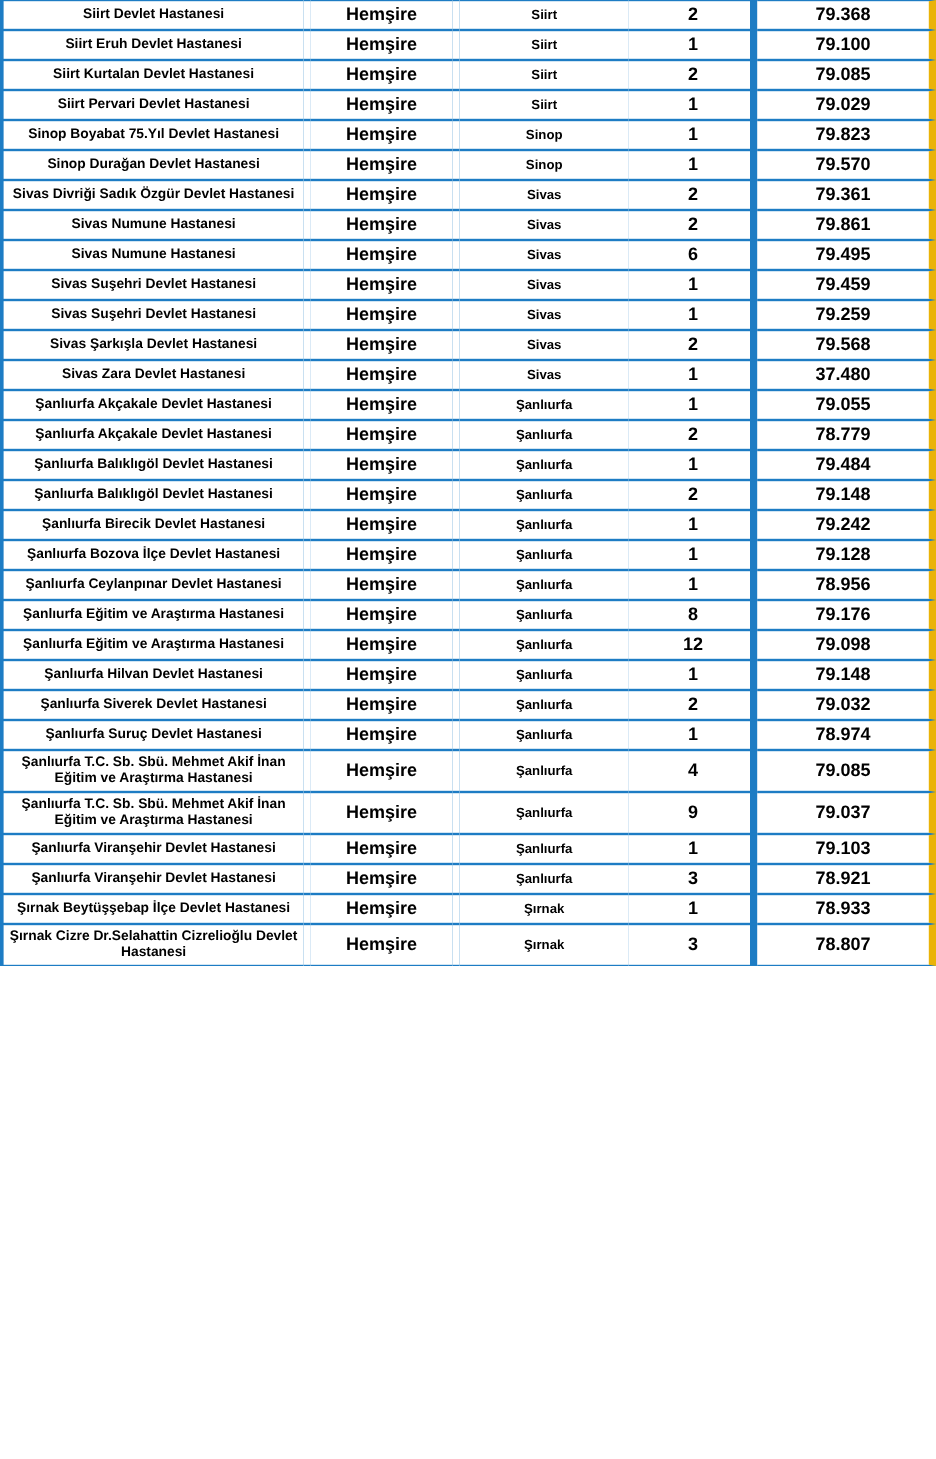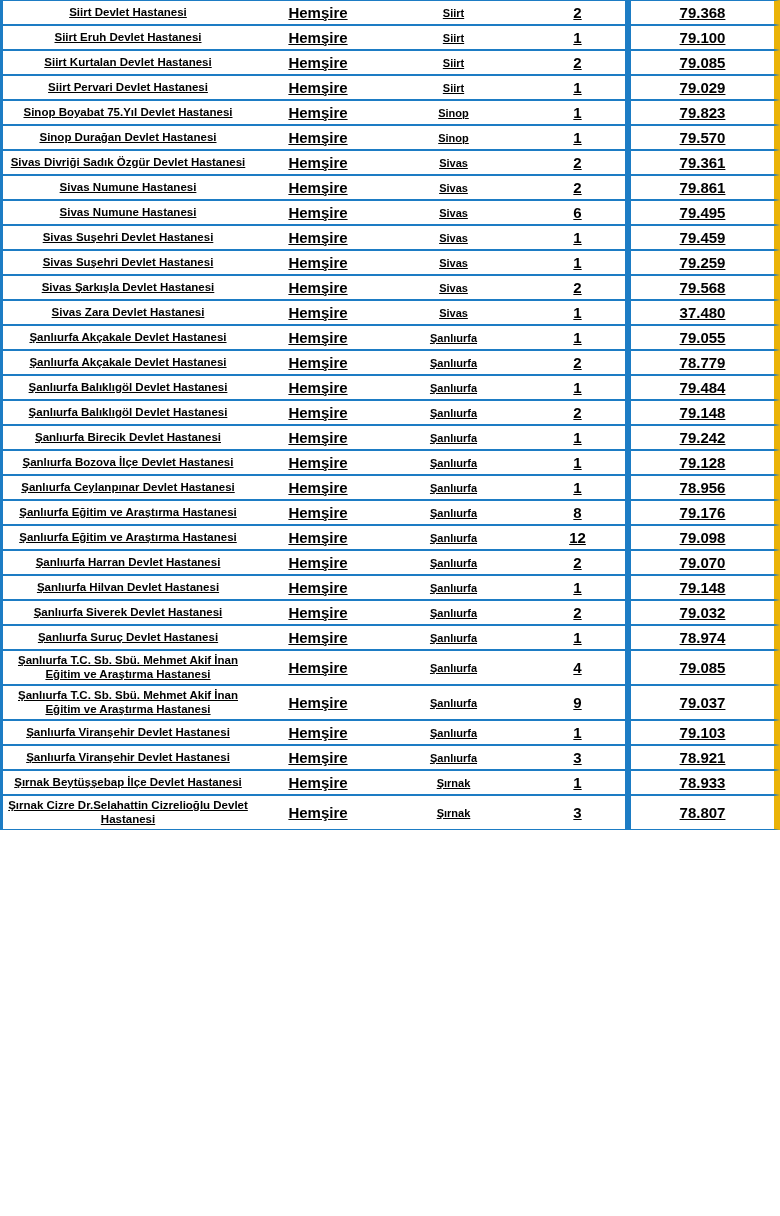--- a/index.html
+++ b/index.html
@@ -9,21 +9,20 @@
   }
   body {
     width: 780px;
     font-family: "Liberation Sans", sans-serif;
   }
   .sheet {
     width: 780px;
     background: #1d7cc4;
     padding: 0;
     box-sizing: border-box;
-    text-decoration: underline;
   }
   table.data-table {
     width: 780px;
     border-collapse: separate;
     border-spacing: 0;
     table-layout: fixed;
     background: #1d7cc4;
   }
   table.data-table td {
     background: #ffffff;
@@ -330,31 +329,20 @@
           <td class="vsep"></td>
           <td class="cell-title">Hemşire</td>
           <td class="vsep"></td>
           <td class="cell-city">Şanlıurfa</td>
           <td class="vsep"></td>
           <td class="cell-count">12</td>
           <td class="vsep blue"></td>
           <td class="cell-score">79.098</td>
         </tr>
         <tr>
-          <td class="cell-name">Şanlıurfa Harran Devlet Hastanesi</td>
-          <td class="vsep"></td>
-          <td class="cell-title">Hemşire</td>
-          <td class="vsep"></td>
-          <td class="cell-city">Şanlıurfa</td>
-          <td class="vsep"></td>
-          <td class="cell-count">2</td>
-          <td class="vsep blue"></td>
-          <td class="cell-score">79.070</td>
-        </tr>
-        <tr>
           <td class="cell-name">Şanlıurfa Hilvan Devlet Hastanesi</td>
           <td class="vsep"></td>
           <td class="cell-title">Hemşire</td>
           <td class="vsep"></td>
           <td class="cell-city">Şanlıurfa</td>
           <td class="vsep"></td>
           <td class="cell-count">1</td>
           <td class="vsep blue"></td>
           <td class="cell-score">79.148</td>
         </tr>

